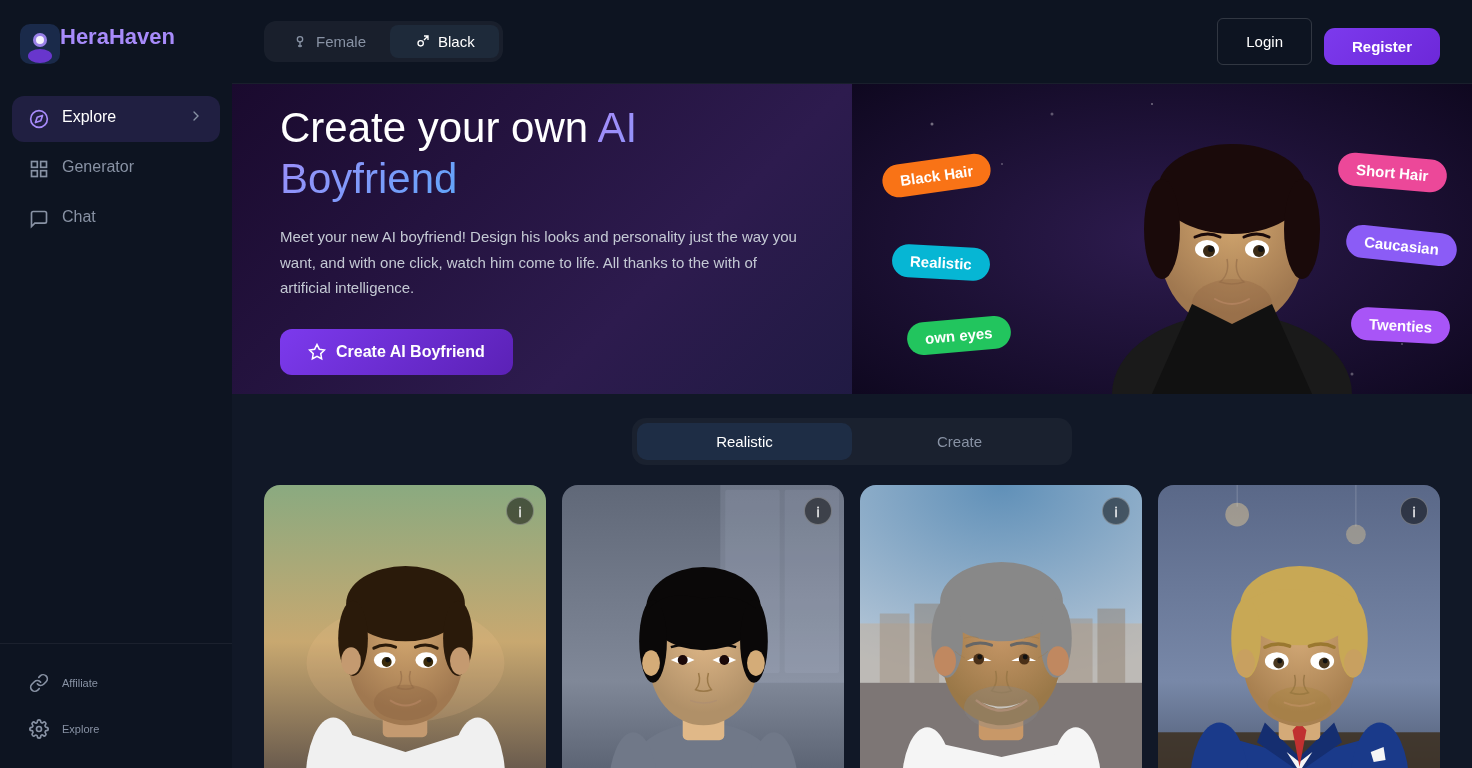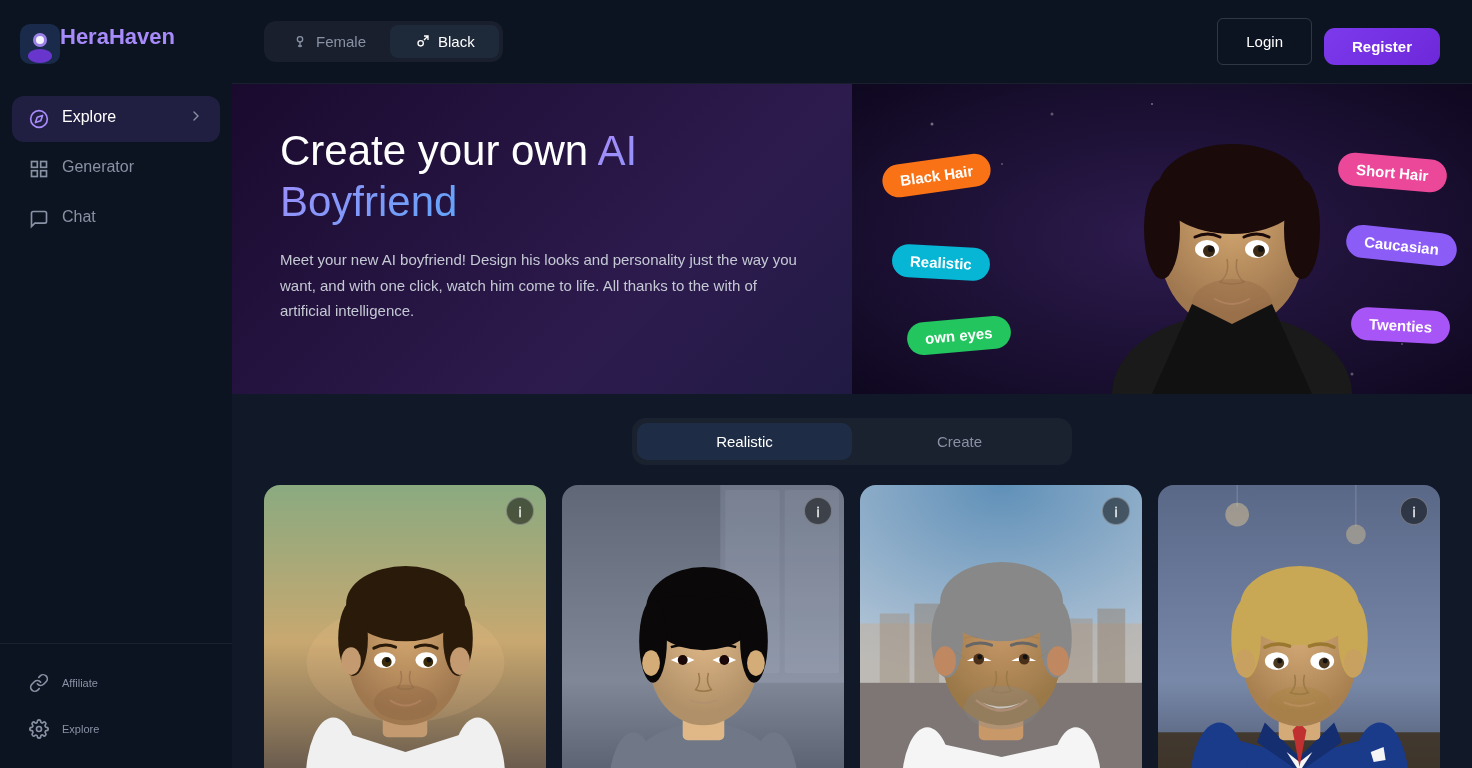--- a/index.html
+++ b/index.html
@@ -450,20 +450,26 @@
     </div>
   </div>
 
   <div class="hero-banner">
     <div class="hero-content">
       <h1 class="hero-title">
         <span>Create your own</span>
         <span class="highlight">AI Boyfriend</span>
       </h1>
       <p class="hero-desc">Meet your new AI boyfriend! Design his looks and personality just the way you want, and with one click, watch him come to life. All thanks to the with of artificial intelligence.</p>
+      <button class="btn-create">
+        <svg width="18" height="18" viewBox="0 0 24 24" fill="none" stroke="#fff" stroke-width="2">
+          <path d="M12 2l3.09 6.26L22 9.27l-5 4.87 1.18 6.88L12 17.77l-6.18 3.25L7 14.14 2 9.27l6.91-1.01L12 2z"></path>
+        </svg>
+        <span>Create AI Boyfriend</span>
+      </button>
     </div>
 
     <div class="hero-image-area">
 
       <svg style="position:absolute;right:0;top:0;width:620px;height:310px;" viewBox="0 0 620 310">
 
         <defs>
           <radialGradient id="bgGrad" cx="50%" cy="50%" r="70%">
             <stop offset="0%" stop-color="#2d1b4e"></stop>
             <stop offset="100%" stop-color="#0f0820"></stop>

